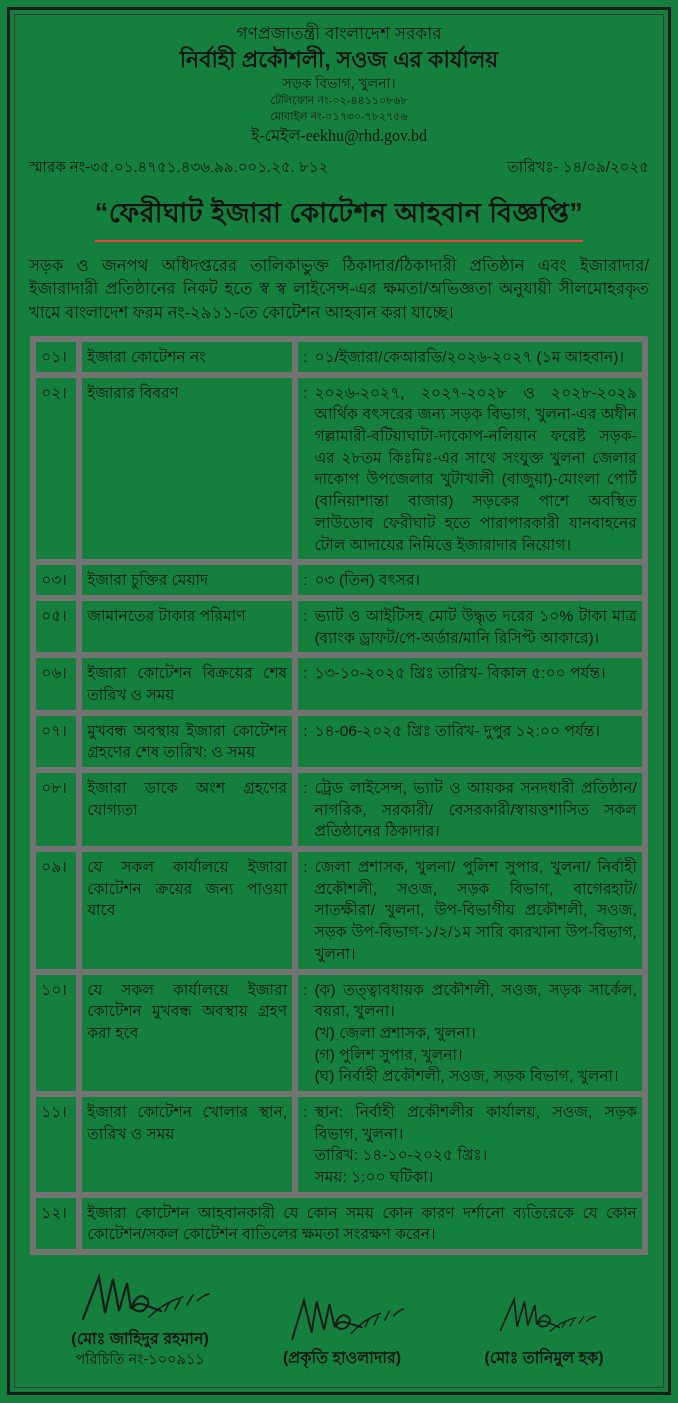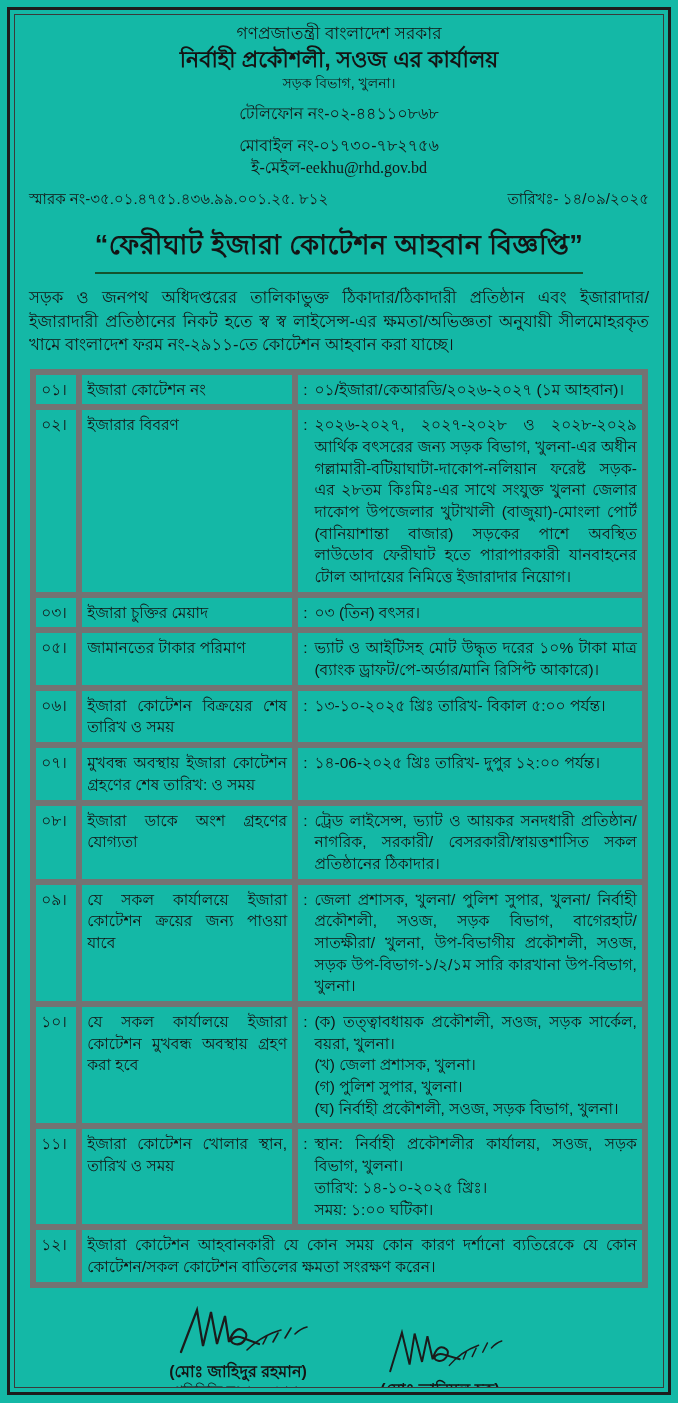--- a/index.html
+++ b/index.html
@@ -1,65 +1,65 @@
 <!DOCTYPE html>
 <html lang="bn"><head>
 <meta charset="utf-8">
 <style>
   html,body{margin:0;padding:0;background:#f6f6f4;}
   body{
     width:678px;height:1403px;position:relative;overflow:hidden;
     font-family:"Liberation Sans","DejaVu Sans",sans-serif;
     color:#141414;-webkit-font-smoothing:antialiased;
   }
-  .page{position:absolute;inset:0;background:#14b8a6;}
+  .page{position:absolute;inset:0;background:#15803d;}
   .outer-frame{
     position:absolute;left:7px;top:7px;right:7px;bottom:8px;
     border:3px solid #1c1c1c;box-sizing:border-box;
   }
   .inner-frame{
     position:absolute;left:4px;top:4px;right:4px;bottom:4px;
     border:1px solid #3a3a3a;box-sizing:border-box;
     padding:8px 12px 6px 12px;overflow:hidden;
   }
   .hdr{text-align:center;line-height:1.25;}
   .hdr .govt{font-size:17px;}
   .hdr .office{font-size:22px;font-weight:bold;margin-top:2px;}
   .hdr .division{font-size:14px;margin-top:1px;}
-  .hdr .tel,.hdr .mob{font-size:16px;margin-top:12px;}
+  .hdr .tel,.hdr .mob{font-size:11px;margin-top:2px;}
   .hdr .email{font-size:16px;margin-top:2px;font-family:"Liberation Serif","DejaVu Serif",serif;}
   .memo-row{
     display:flex;justify-content:space-between;align-items:baseline;
     font-size:15px;margin-top:9px;padding:0 2px;
   }
   .title-wrap{text-align:center;margin-top:12px;}
   .notice-title{
     display:inline-block;font-size:27px;font-weight:bold;
-    border-bottom:2px solid #14532d;padding-bottom:3px;letter-spacing:0.5px;
+    border-bottom:2px solid #ef4444;padding-bottom:3px;letter-spacing:0.5px;
   }
   .notice-subtitle{text-align:center;font-size:21px;font-weight:bold;margin-top:10px;}
   .intro{
     font-size:16.5px;line-height:1.42;text-align:justify;margin-top:12px;padding:0 2px;
   }
   table.notice{
     border-collapse:collapse;width:99%;margin:12px auto 0 auto;table-layout:fixed;
   }
   table.notice td{
     border:6px solid #737373;vertical-align:top;
     font-size:15.5px;line-height:1.4;padding:4px 5px;
   }
   td.no{width:30px;text-align:left;padding-left:6px;}
   td.label{width:200px;text-align:justify;}
   td.val{}
   .val-flex{display:flex;gap:7px;}
   .colon{flex:0 0 auto;}
   .vtext{flex:1 1 auto;white-space:pre-line;text-align:justify;}
   td.merged-cell{text-align:justify;}
   .sig-row{
-    display:flex;justify-content:center;align-items:flex-end;
+    display:flex;justify-content:flex-end;align-items:flex-end;
     margin-top:10px;padding:0 6px;
   }
   .sig-block{width:33%;text-align:center;line-height:1.3;}
   .sig-scribble{height:62px;display:flex;align-items:flex-end;justify-content:center;}
   .sig-block:nth-child(2) .sig-scribble svg{transform:rotate(-4deg) scale(.9);}
   .sig-block:nth-child(3) .sig-scribble svg{transform:rotate(3deg) scale(.75);}
   .sig-name{font-size:16px;font-weight:bold;margin-top:2px;}
   .sig-line{font-size:14.5px;}
 </style>
 </head>
@@ -216,20 +216,30 @@
     <div class="sig-line">পরিচিতি নং-১০০৯১১</div>
 
   </div>
           <div class="sig-block">
     <div class="sig-scribble">
       <svg width="150" height="60" viewBox="0 0 150 60">
         <path d="M18 52 L34 10 L40 46 L48 12 L54 44 L62 16 L66 42 C70 30 76 26 82 32 C86 36 80 46 72 44 C64 42 70 34 80 38 L96 44" fill="none" stroke="#1b1b1b" stroke-width="2.2" stroke-linecap="round"></path>
         <path d="M84 50 C94 40 104 34 118 30 M100 44 L104 36 M110 42 L115 33 M122 38 L128 28 M132 34 C136 30 140 28 144 27" fill="none" stroke="#1b1b1b" stroke-width="1.6" stroke-linecap="round"></path>
       </svg>
     </div>
+    <div class="sig-name">(প্রকৃতি হাওলাদার)</div>
+
+  </div>
+          <div class="sig-block">
+    <div class="sig-scribble">
+      <svg width="150" height="60" viewBox="0 0 150 60">
+        <path d="M18 52 L34 10 L40 46 L48 12 L54 44 L62 16 L66 42 C70 30 76 26 82 32 C86 36 80 46 72 44 C64 42 70 34 80 38 L96 44" fill="none" stroke="#1b1b1b" stroke-width="2.2" stroke-linecap="round"></path>
+        <path d="M84 50 C94 40 104 34 118 30 M100 44 L104 36 M110 42 L115 33 M122 38 L128 28 M132 34 C136 30 140 28 144 27" fill="none" stroke="#1b1b1b" stroke-width="1.6" stroke-linecap="round"></path>
+      </svg>
+    </div>
     <div class="sig-name">(মোঃ তানিমুল হক)</div>
 
   </div>
         </div>
 
     </div>
   </div>
 </div>
 
 </body></html>

